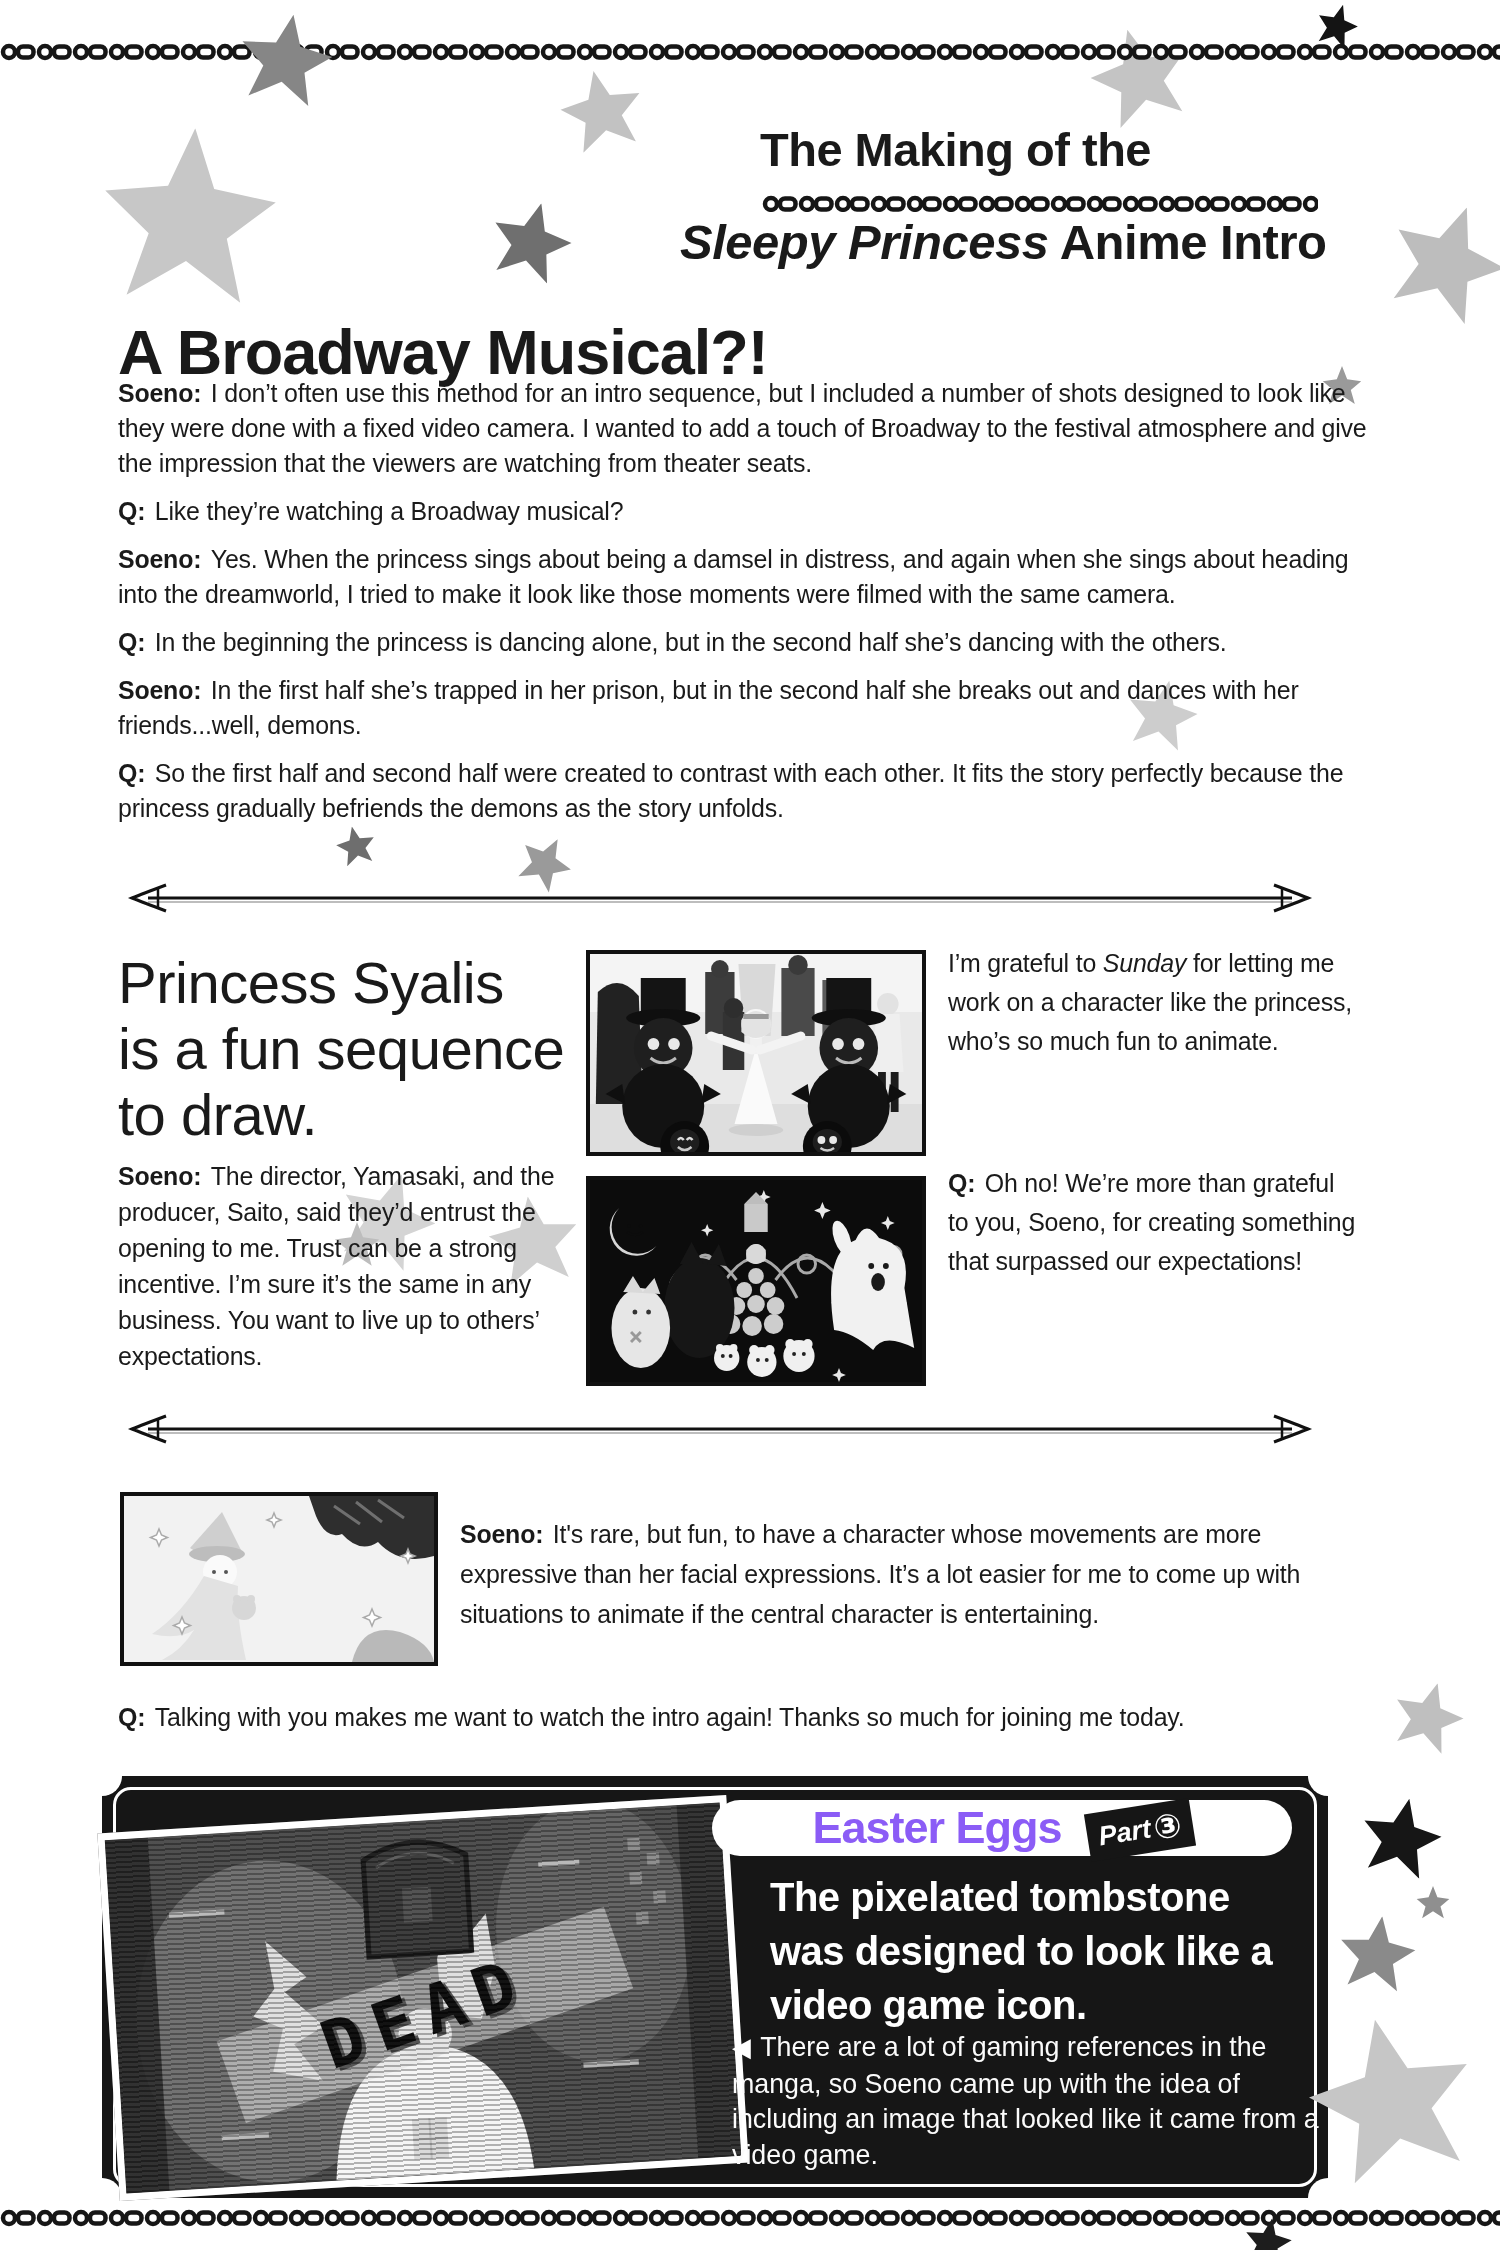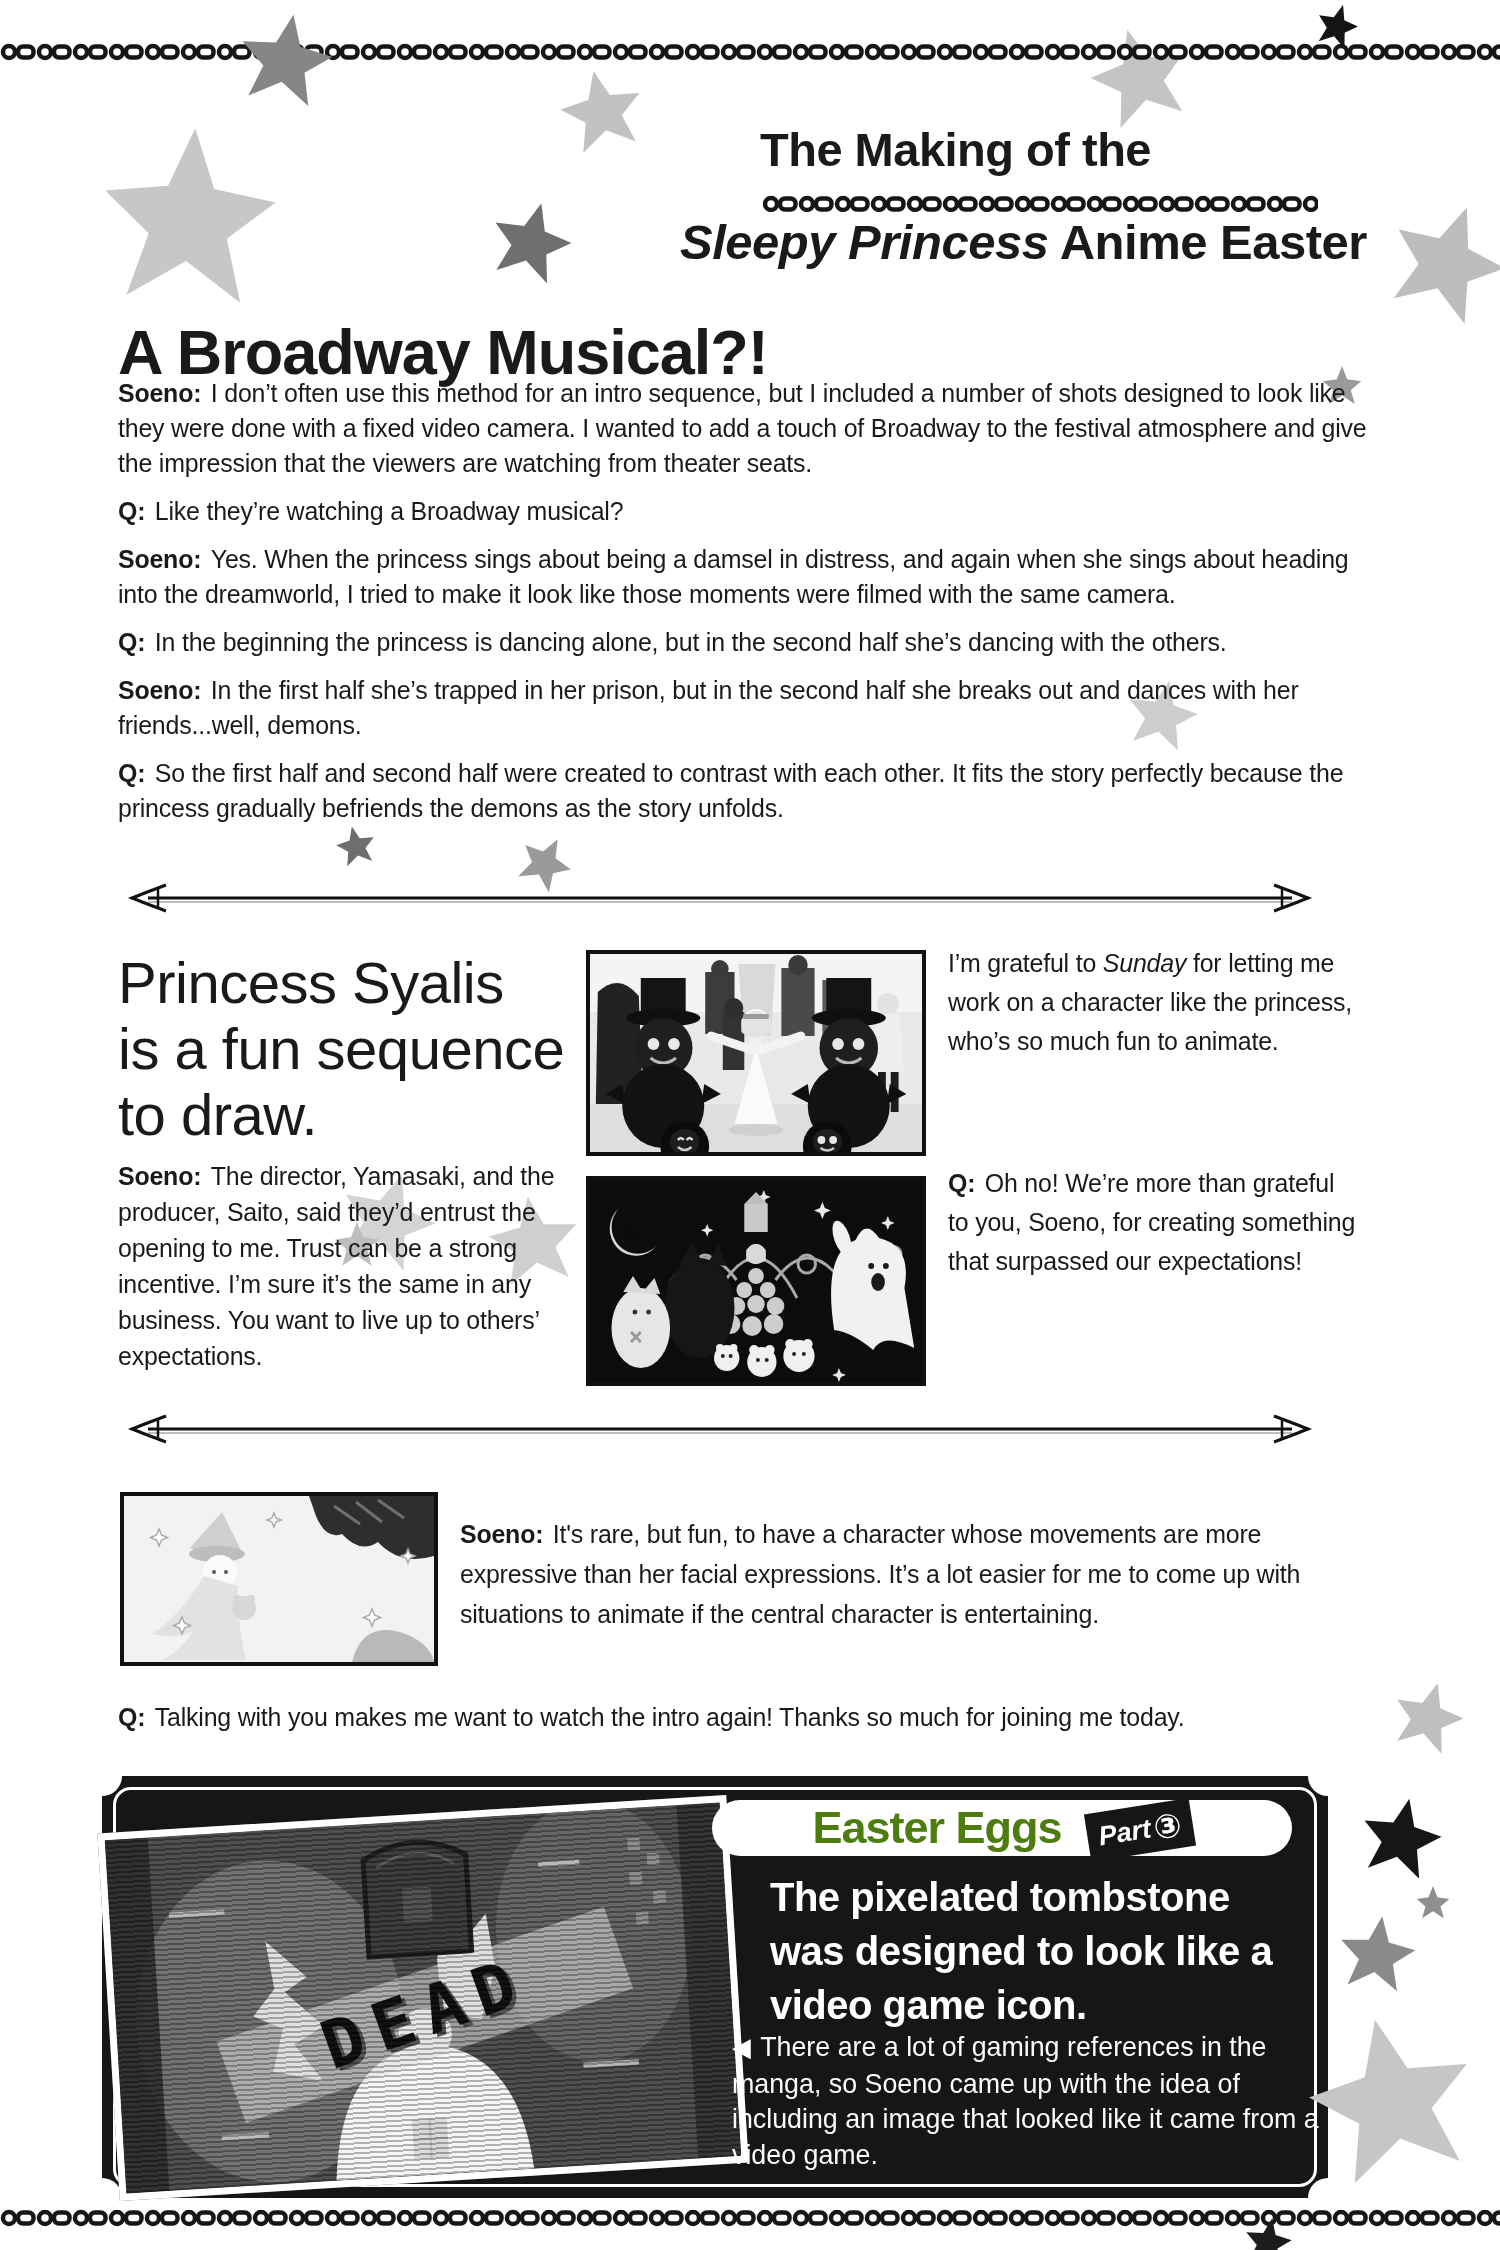--- a/index.html
+++ b/index.html
@@ -49,21 +49,21 @@
   .tomb-frame{
     position:absolute;left:6px;top:38px;width:616px;height:354px;
     border:7px solid #fff;background:#4a4a4a;overflow:hidden;
     transform:rotate(-3.5deg);transform-origin:50% 50%;z-index:3;
   }
   .tomb-frame svg{position:absolute;inset:0;width:100%;height:100%;}
   .scanlines{position:absolute;inset:0;z-index:2;
     background:repeating-linear-gradient(0deg,rgba(0,0,0,.28) 0 2px,rgba(255,255,255,.03) 2px 5px);}
   .pill{position:absolute;left:610px;top:24px;width:580px;height:56px;background:#fff;border-radius:30px;z-index:4;
         display:flex;align-items:center;justify-content:center;}
-  .pill-label{font-size:45px;font-weight:bold;color:#4d7c0f;letter-spacing:-1px;padding-right:130px;}
+  .pill-label{font-size:45px;font-weight:bold;color:#8b5cf6;letter-spacing:-1px;padding-right:130px;}
   .part-tag{position:absolute;left:985px;top:30px;width:106px;height:48px;background:#161616;z-index:5;
         transform:rotate(-9deg);display:flex;align-items:center;justify-content:center;gap:3px;color:#fff;}
   .part-label{font-size:27px;font-weight:bold;font-style:italic;}
   .part-num{font-size:33px;font-weight:bold;line-height:1;}
   .eheading{position:absolute;left:668px;top:94px;width:600px;color:#fff;font-size:40px;font-weight:600;line-height:54px;letter-spacing:-0.5px;z-index:4;}
   .ebody{position:absolute;left:630px;top:253px;width:640px;color:#fbfbfb;font-size:28.5px;line-height:35.5px;z-index:4;transform:scaleX(.94);transform-origin:0 0;}
   .arrow-glyph{font-size:26px;margin-right:10px;color:#fff;}
 </style>
 </head>
 <body>
@@ -104,21 +104,21 @@
   <div class="star" style="left:1360px;top:1798px;width:82px;height:80px;background:#161616;transform:rotate(12deg)"></div>
   <div class="star" style="left:1416px;top:1886px;width:34px;height:34px;background:#8f8f8f;transform:rotate(0deg)"></div>
   <div class="star" style="left:1338px;top:1916px;width:78px;height:76px;background:#8a8a8a;transform:rotate(8deg)"></div>
   <div class="star" style="left:1308px;top:2018px;width:168px;height:164px;background:#c6c6c6;transform:rotate(-12deg);z-index:3"></div>
   <div class="star" style="left:1244px;top:2218px;width:48px;height:48px;background:#1d1d1d;transform:rotate(10deg);z-index:5"></div>
 
   <div class="title-line t1">The Making of the</div>
   <svg class="chain" style="left:762px;top:194px" width="556" height="18">
       <rect y="-1" width="556" height="20" fill="url(#chainpat)"></rect>
     </svg>
-  <div class="title-line t2"><span class="it">Sleepy Princess</span><span> Anime Easter</span></div>
+  <div class="title-line t2"><span class="it">Sleepy Princess</span><span> Anime Intro</span></div>
 
   <div class="h1">A Broadway Musical?!</div>
   <div class="body-block sec1">
     <p class="para"><span class="spk">Soeno:</span><span>I don’t often use this method for an intro sequence, but I included a number of shots designed to look like they were done with a fixed video camera. I wanted to add a touch of Broadway to the festival atmosphere and give the impression that the viewers are watching from theater seats.</span></p>
     <p class="para"><span class="spk">Q:</span><span>Like they’re watching a Broadway musical?</span></p>
     <p class="para"><span class="spk">Soeno:</span><span>Yes. When the princess sings about being a damsel in distress, and again when she sings about heading into the dreamworld, I tried to make it look like those moments were filmed with the same camera.</span></p>
     <p class="para"><span class="spk">Q:</span><span>In the beginning the princess is dancing alone, but in the second half she’s dancing with the others.</span></p>
     <p class="para"><span class="spk">Soeno:</span><span>In the first half she’s trapped in her prison, but in the second half she breaks out and dances with her friends...well, demons.</span></p>
     <p class="para"><span class="spk">Q:</span><span>So the first half and second half were created to contrast with each other. It fits the story perfectly because the princess gradually befriends the demons as the story unfolds.</span></p>
   </div>

